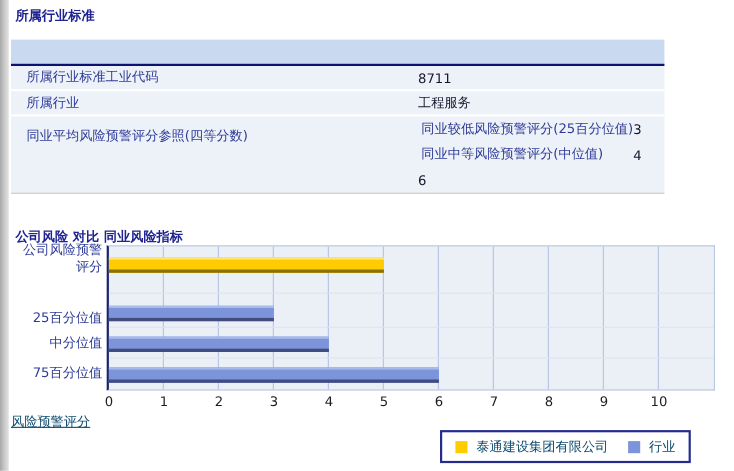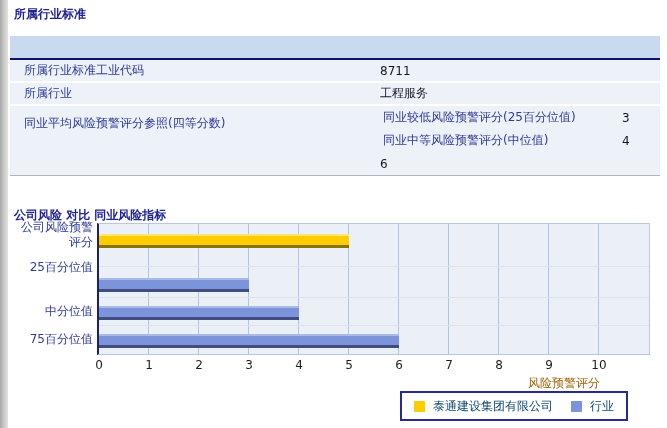--- a/index.html
+++ b/index.html
@@ -14,21 +14,21 @@
   }
   .section-title{
     position:absolute;left:14px;margin:0;
     font-size:12px;font-weight:bold;color:#1f2491;white-space:nowrap;
   }
   #title-industry{top:6px;}
   #title-chart{top:207px;}
 
   
   .itable{
-    position:absolute;left:10px;top:36px;width:650px;
+    position:absolute;left:10px;top:36px;width:594px;
     border-bottom:1px solid #b5b5b5;
   }
   .thead{
     height:22px;background:#c9d9f0;border-bottom:2px solid #0c1272;
   }
   .trow{
     display:flex;align-items:center;height:21px;background:#edf1f8;
     border-bottom:2px solid #ffffff;
   }
   .tlabel{
@@ -64,21 +64,21 @@
   }
   .bar-industry{
     background:#7b94da;
     border-top:2px solid #a9baea;border-bottom:3px solid #414d80;
   }
   .xtick{
     position:absolute;top:140px;width:26px;margin-left:-13px;text-align:center;
     color:#1c1c1c;
   }
   .xaxis-title{
-    position:absolute;top:157px;left:0;width:590px;text-align:right;color:#a16207;
+    position:absolute;top:157px;left:0;width:590px;text-align:left;color:#0c4a6e;text-decoration:underline;
   }
   .legend{
     position:absolute;left:390px;top:173px;height:30px;
     border:2px solid #252c8e;background:#ffffff;
     display:flex;align-items:center;padding:0 12px;gap:18px;box-sizing:border-box;
   }
   .legend-item{display:flex;align-items:center;gap:8px;}
   .swatch{width:11px;height:11px;display:inline-block;}
   .legend-label{color:#0c4a6e;white-space:nowrap;}
 </style>
@@ -118,21 +118,21 @@
       </div>
   </div>
 </div>
 
 <h2 class="section-title" id="title-chart">公司风险 对比 同业风险指标</h2>
 
 <div class="chart">
   <div id="ylabels">
       <div class="ylab" style="top: 2px;">公司风险预警
 评分</div>
-      <div class="ylab" style="top: 42px; text-align: right;">25百分位值</div>
+      <div class="ylab" style="top: 64px; text-align: right;">25百分位值</div>
       <div class="ylab" style="top: 86px;">中分位值</div>
       <div class="ylab" style="top: 114px;">75百分位值</div>
     </div>
   <div class="plot" id="plot">
       <div class="gridline" style="left: 49px;"></div>
       <div class="gridline" style="left: 99px;"></div>
       <div class="gridline" style="left: 149px;"></div>
       <div class="gridline" style="left: 199px;"></div>
       <div class="gridline" style="left: 249px;"></div>
       <div class="gridline" style="left: 299px;"></div>

